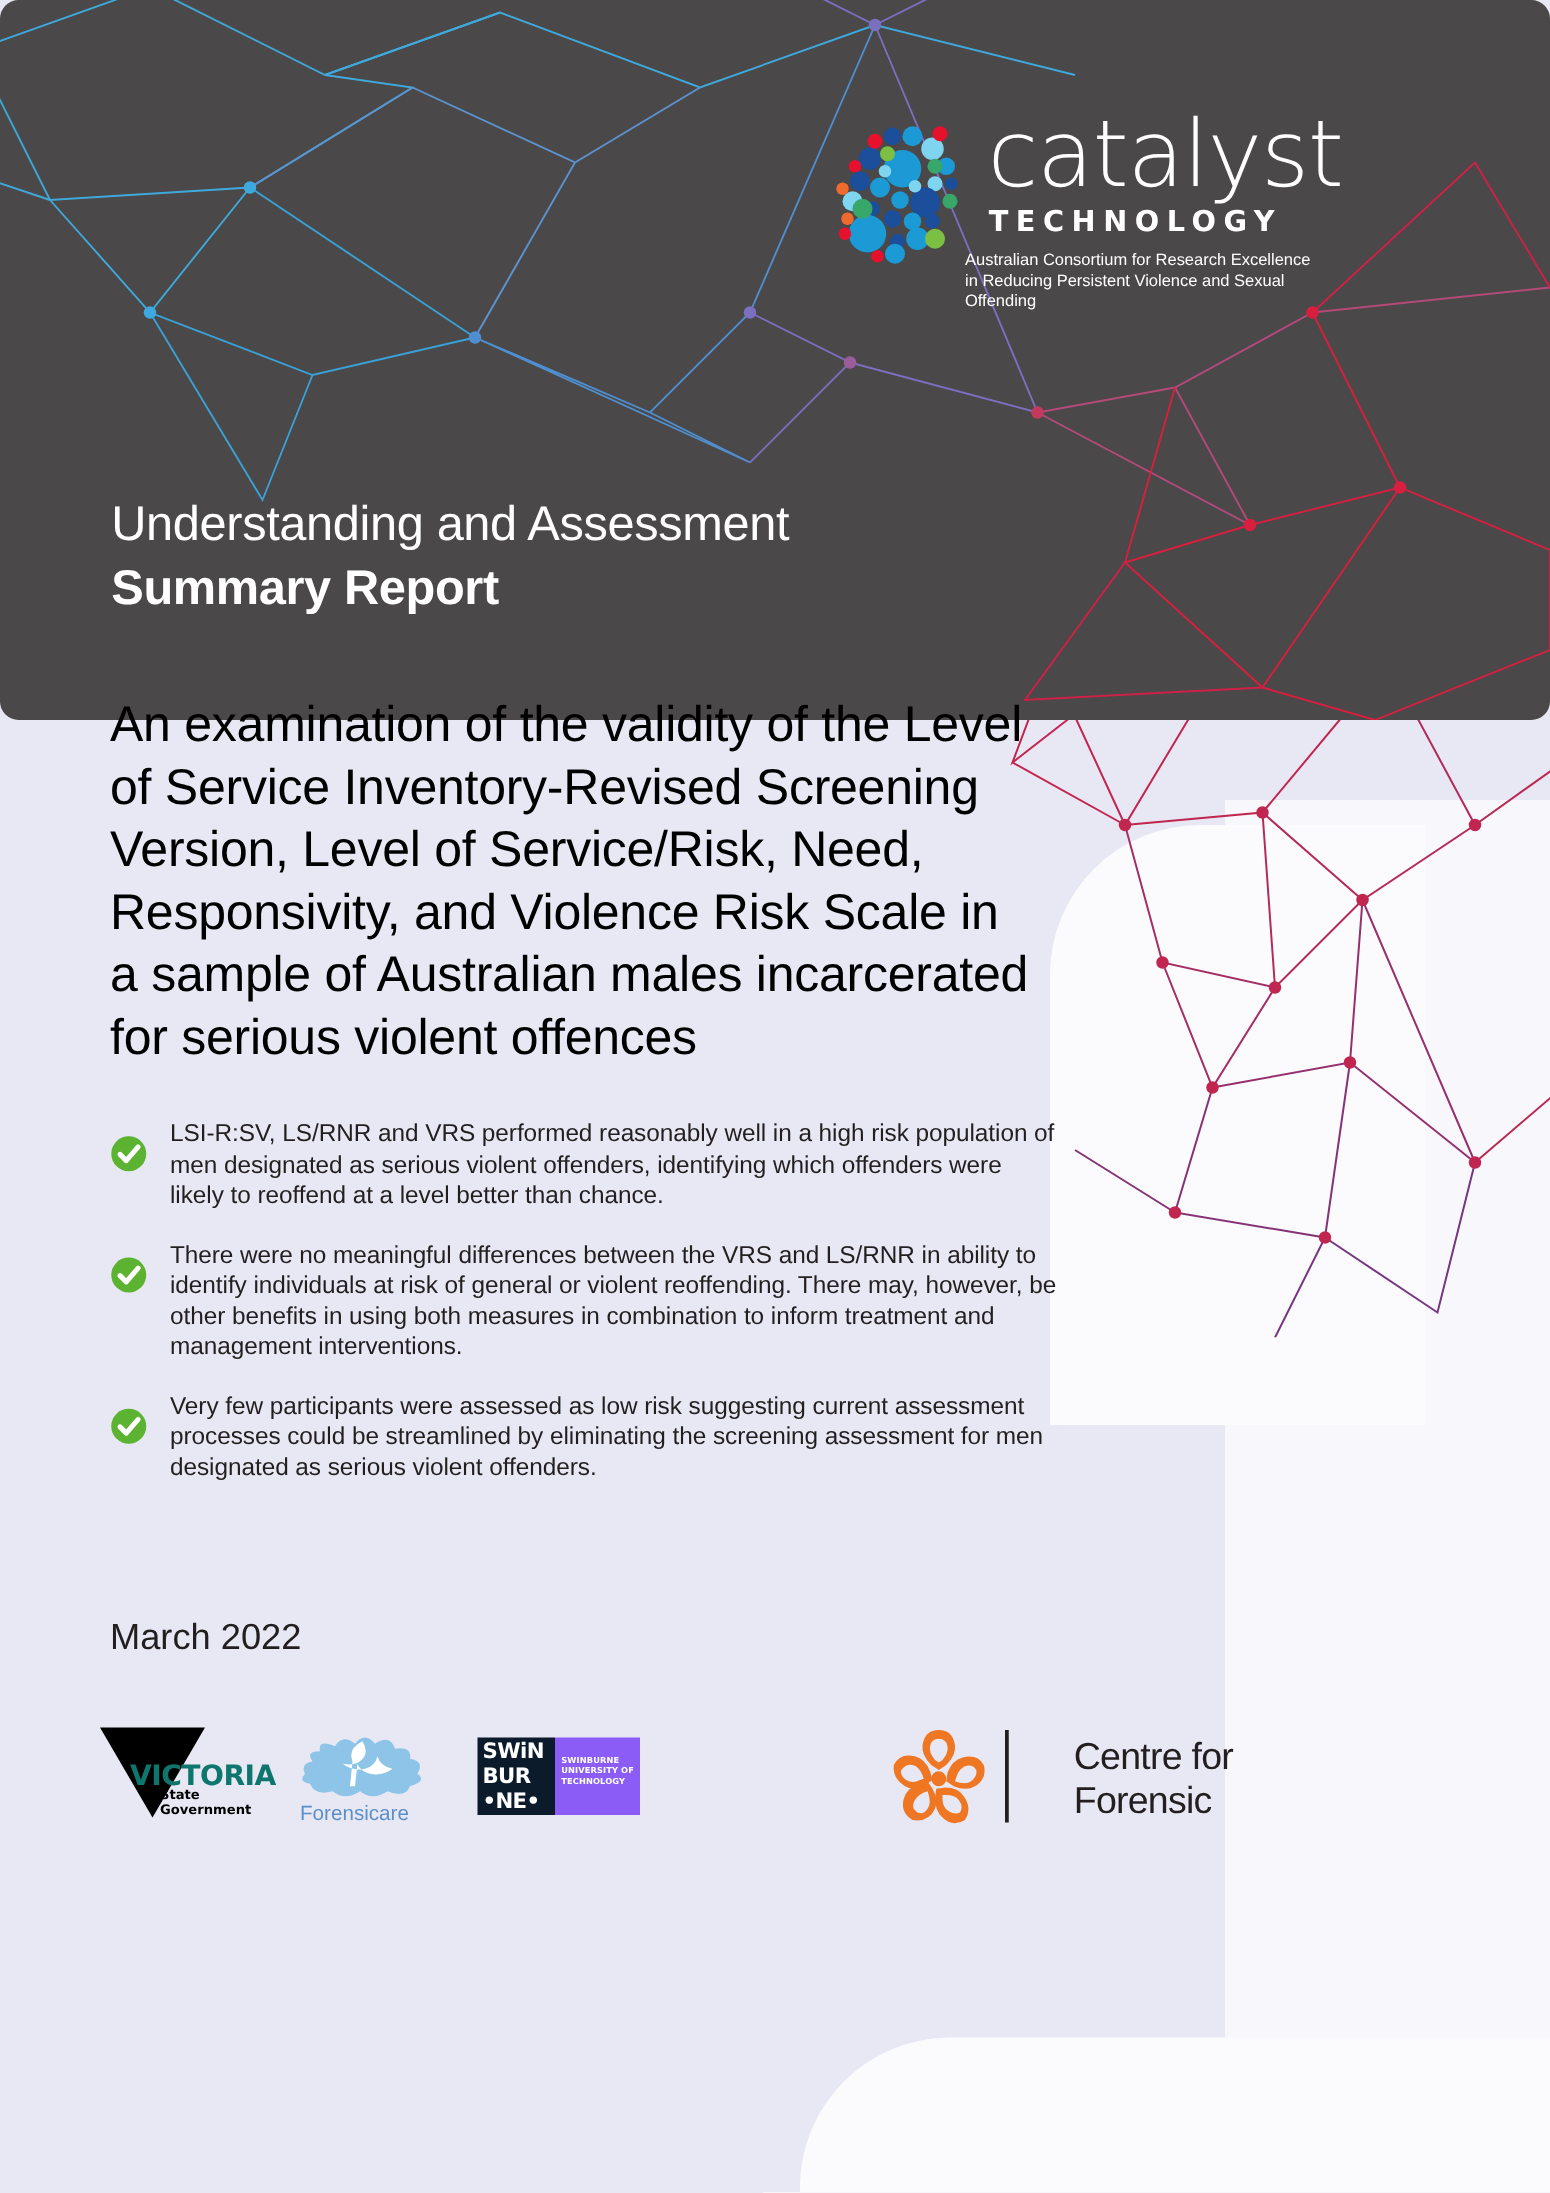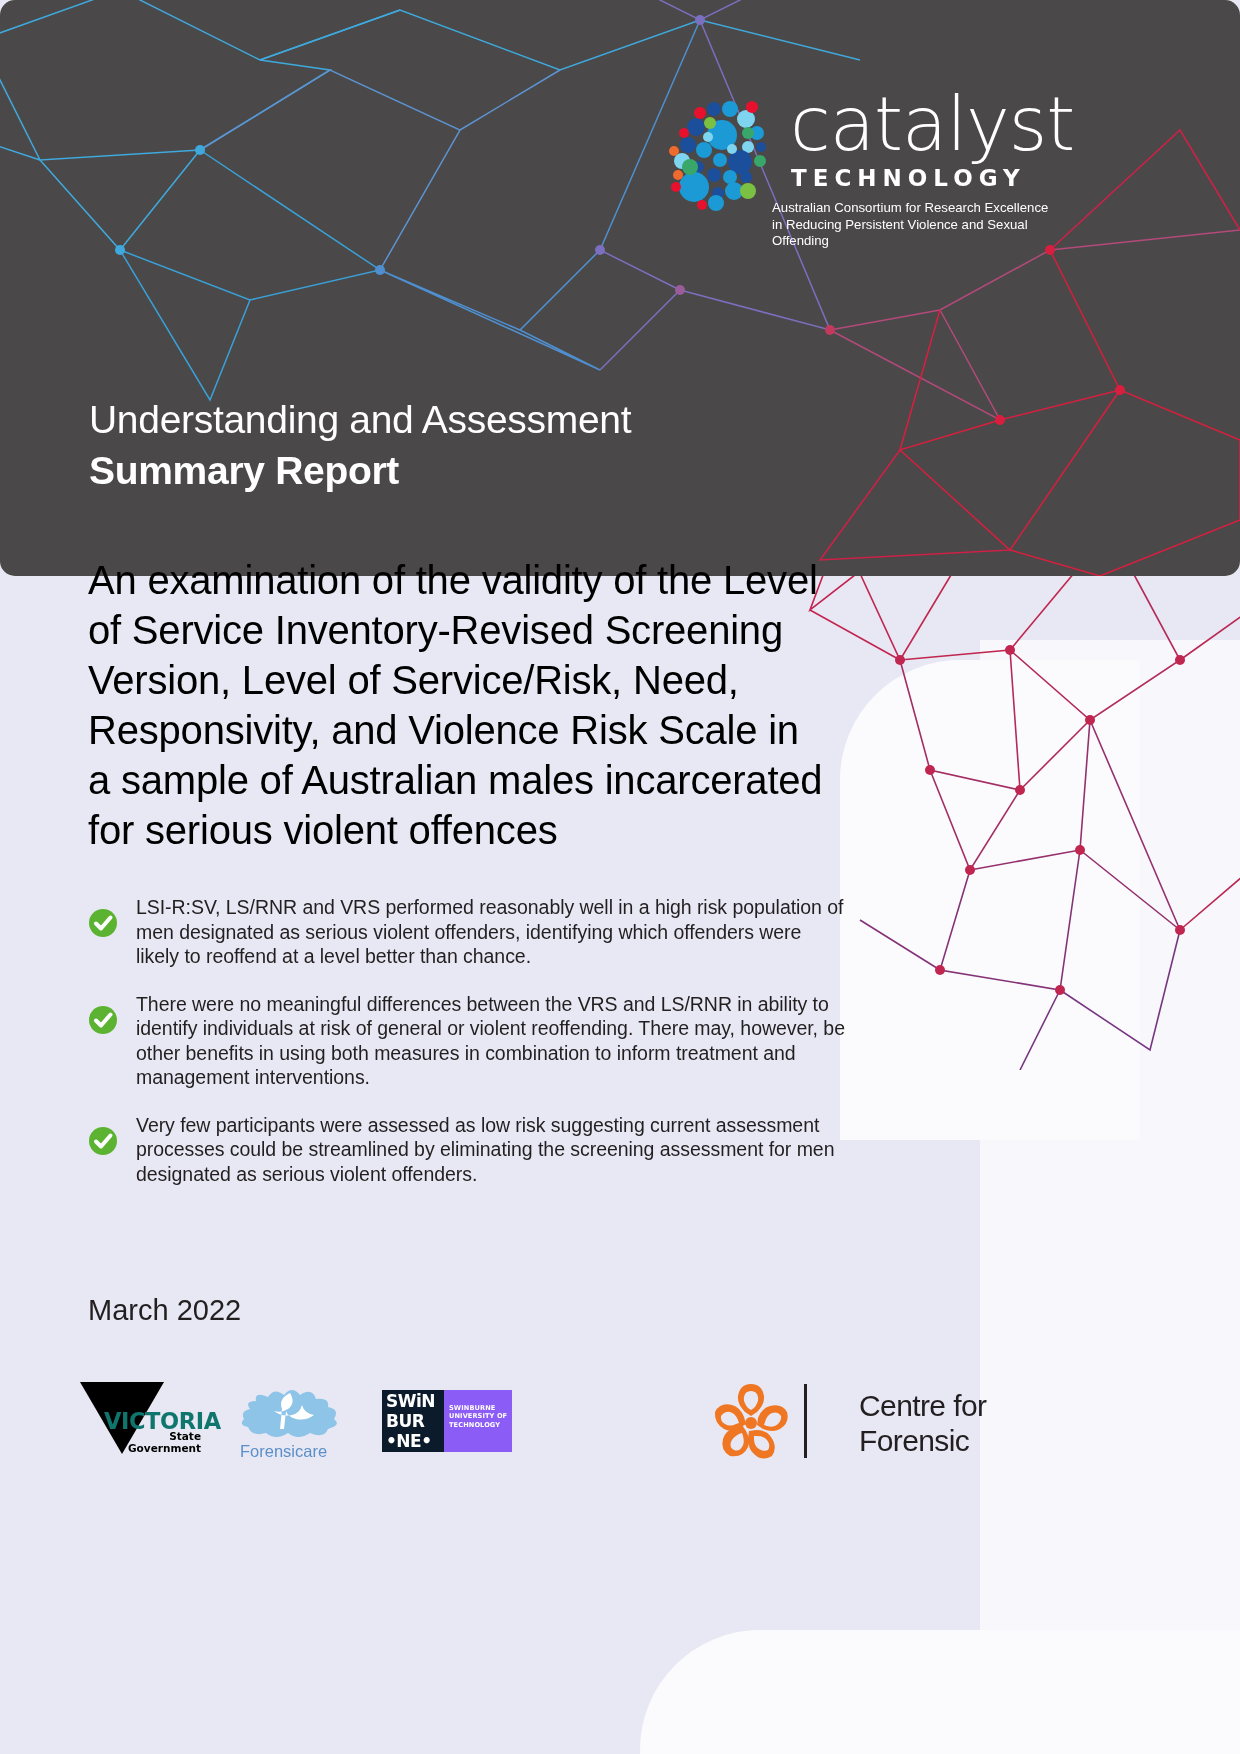--- a/index.html
+++ b/index.html
@@ -226,21 +226,20 @@
   }
   .vic-sub {
     position: absolute;
     left: 48px;
     top: 49px;
     color: #000000;
     font-size: 10.5px;
     font-weight: bold;
     line-height: 11.5px;
     font-family: "DejaVu Sans", sans-serif;
-    text-align: right;
   }
 
   .forensicare-logo {
     position: absolute;
     left: 158px;
     top: 3px;
     width: 110px;
     height: 76px;
   }
   .fc-text {

